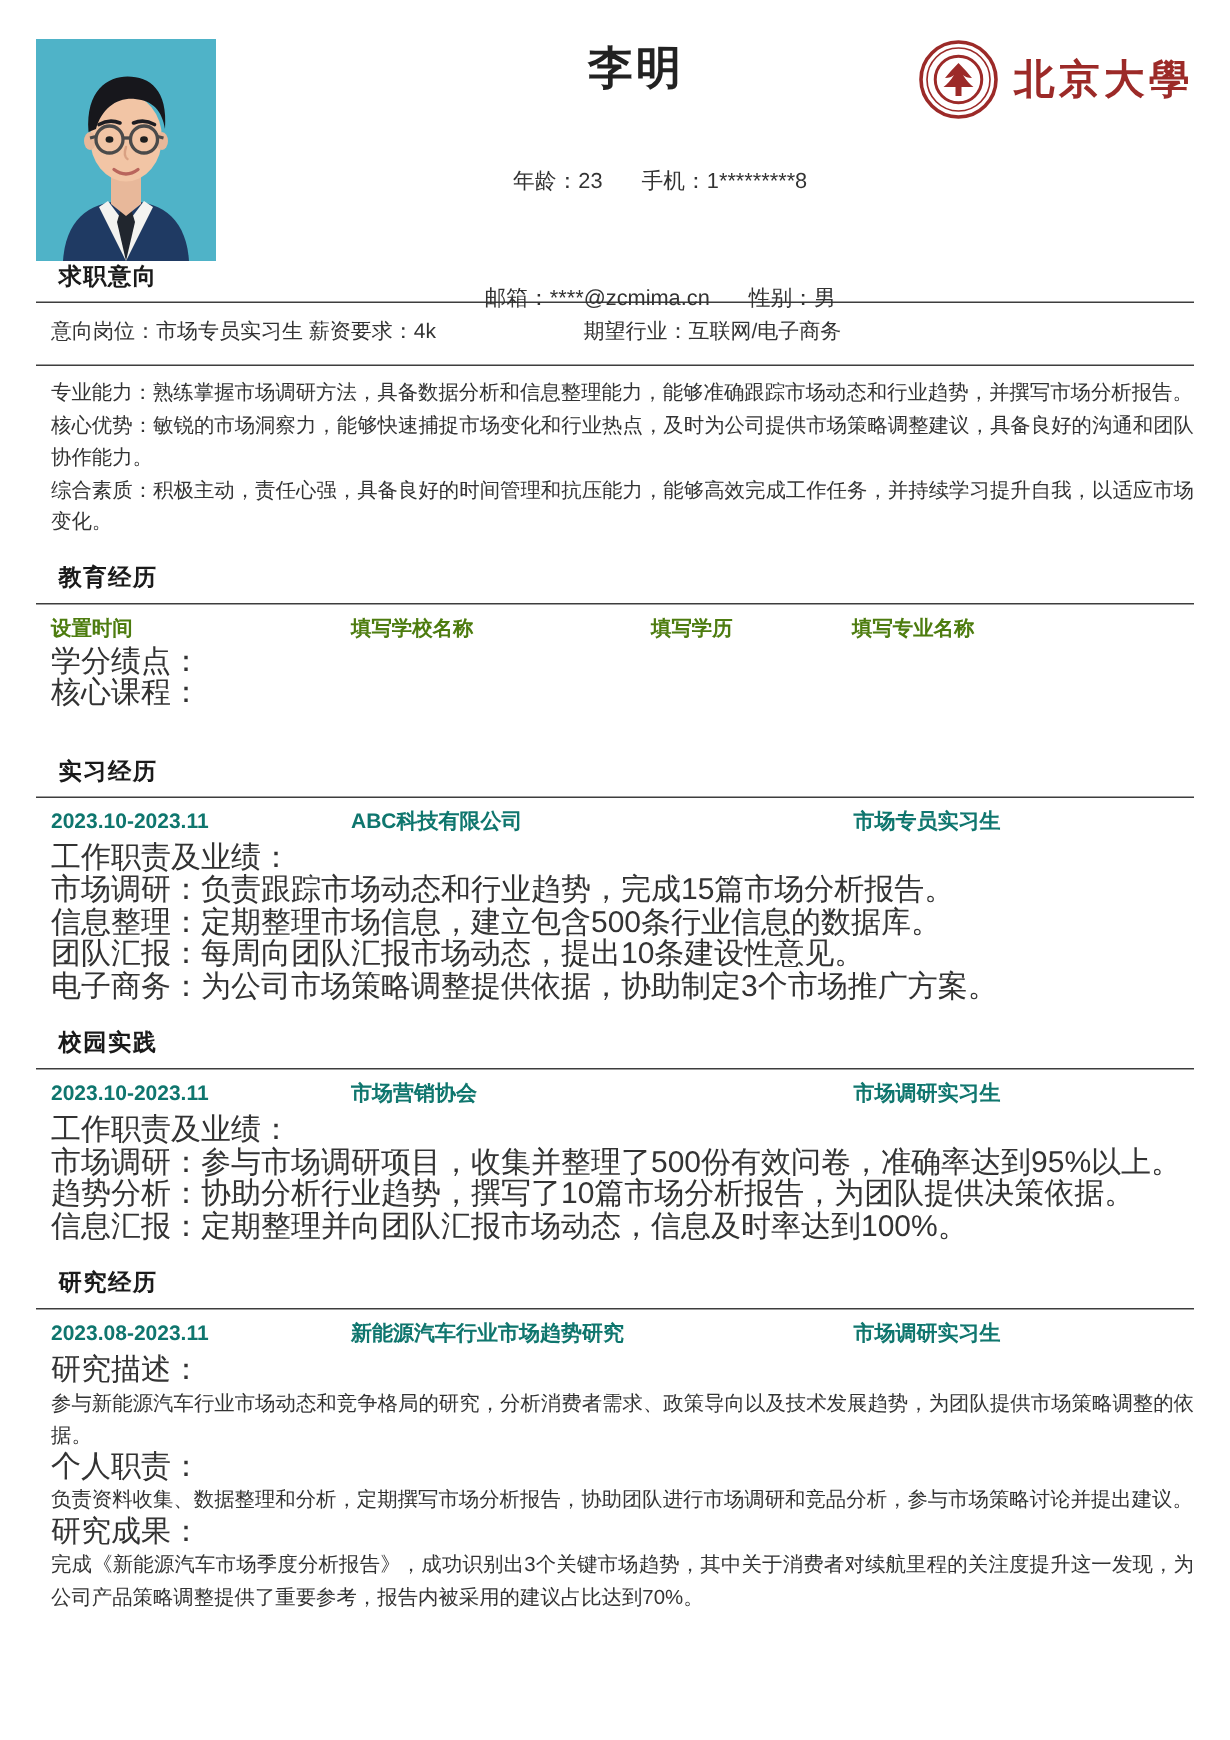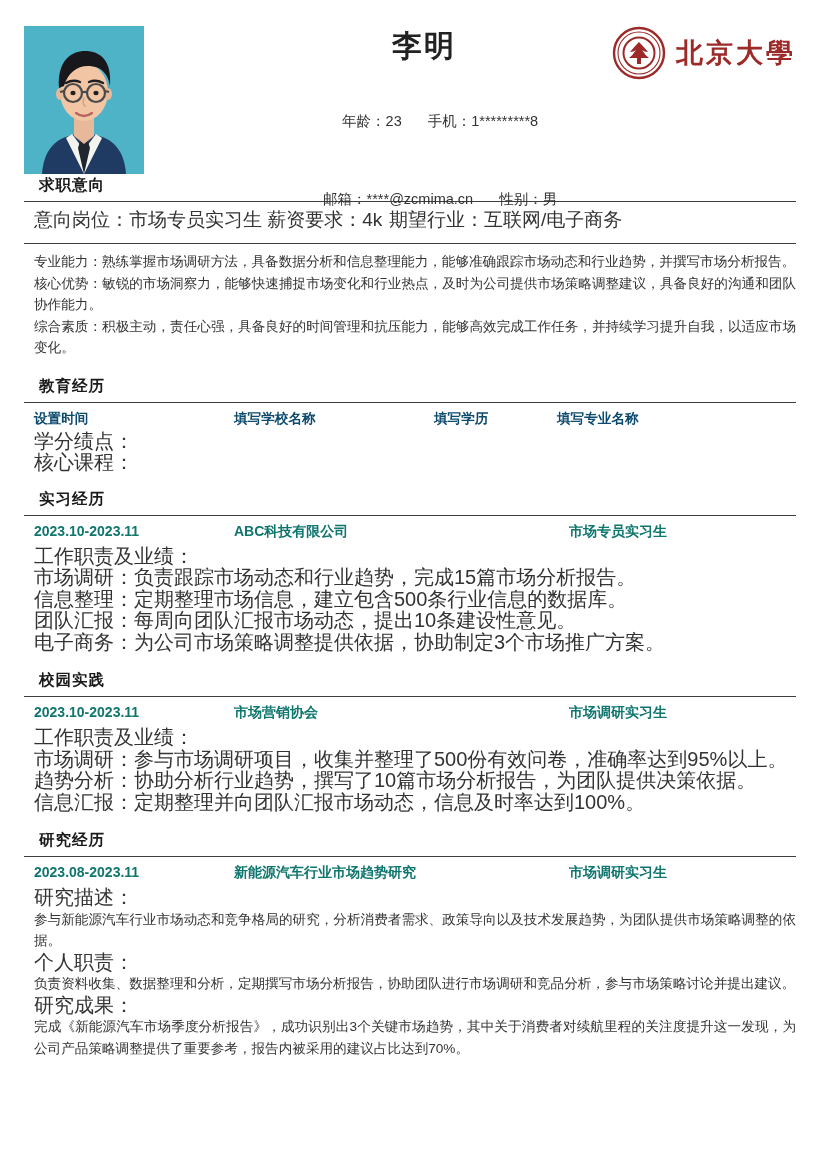--- a/index.html
+++ b/index.html
@@ -108,42 +108,42 @@
     font-size: 13.6px;
     line-height: 21.5px;
     color: #333333;
     padding-left: 10px;
     text-align: justify;
   }
 
   
   .intent-row {
     display: flex;
-    font-size: 19px;
+    font-size: 14px;
     line-height: 22px;
     padding-left: 10px;
     color: #333;
   }
   .intent-left { width: 355px; }
   .intent-right { }
 
   
   .edu-head {
     position: relative;
     height: 21px;
     font-size: 13.6px;
     font-weight: bold;
-    color: #0c4a6e;
+    color: #4d7c0f;
     padding-left: 10px;
   }
   .edu-head span { position: absolute; top: 0; }
   .col-1 { left: 10px; }
   .col-2 { left: 210px; }
   .col-3 { left: 410px; }
-  .col-4 { left: 533px; }
+  .col-4 { left: 544px; }
 
   
   .exp-head {
     position: relative;
     height: 22px;
     font-size: 14px;
     font-weight: bold;
     color: #0f766e;
     margin-bottom: 1px;
   }
@@ -244,21 +244,21 @@
     <div class="edu-head">
       <span class="col-1">设置时间</span>
       <span class="col-2">填写学校名称</span>
       <span class="col-3">填写学历</span>
       <span class="col-4">填写专业名称</span>
     </div>
     <div class="body-line">学分绩点：</div>
     <div class="body-line">核心课程：</div>
   </div>
 
-  <div class="section" style="margin-top:12px;">
+  <div class="section" style="margin-top:28px;">
     <div class="section-title">实习经历</div>
     <div class="rule"></div>
     <div class="exp-head">
       <span class="e-col-1">2023.10-2023.11</span>
       <span class="e-col-2">ABC科技有限公司</span>
       <span class="e-col-3">市场专员实习生</span>
     </div>
     <div class="body-line">工作职责及业绩：</div>
     <div class="body-line">市场调研：负责跟踪市场动态和行业趋势，完成15篇市场分析报告。</div>
     <div class="body-line">信息整理：定期整理市场信息，建立包含500条行业信息的数据库。</div>

